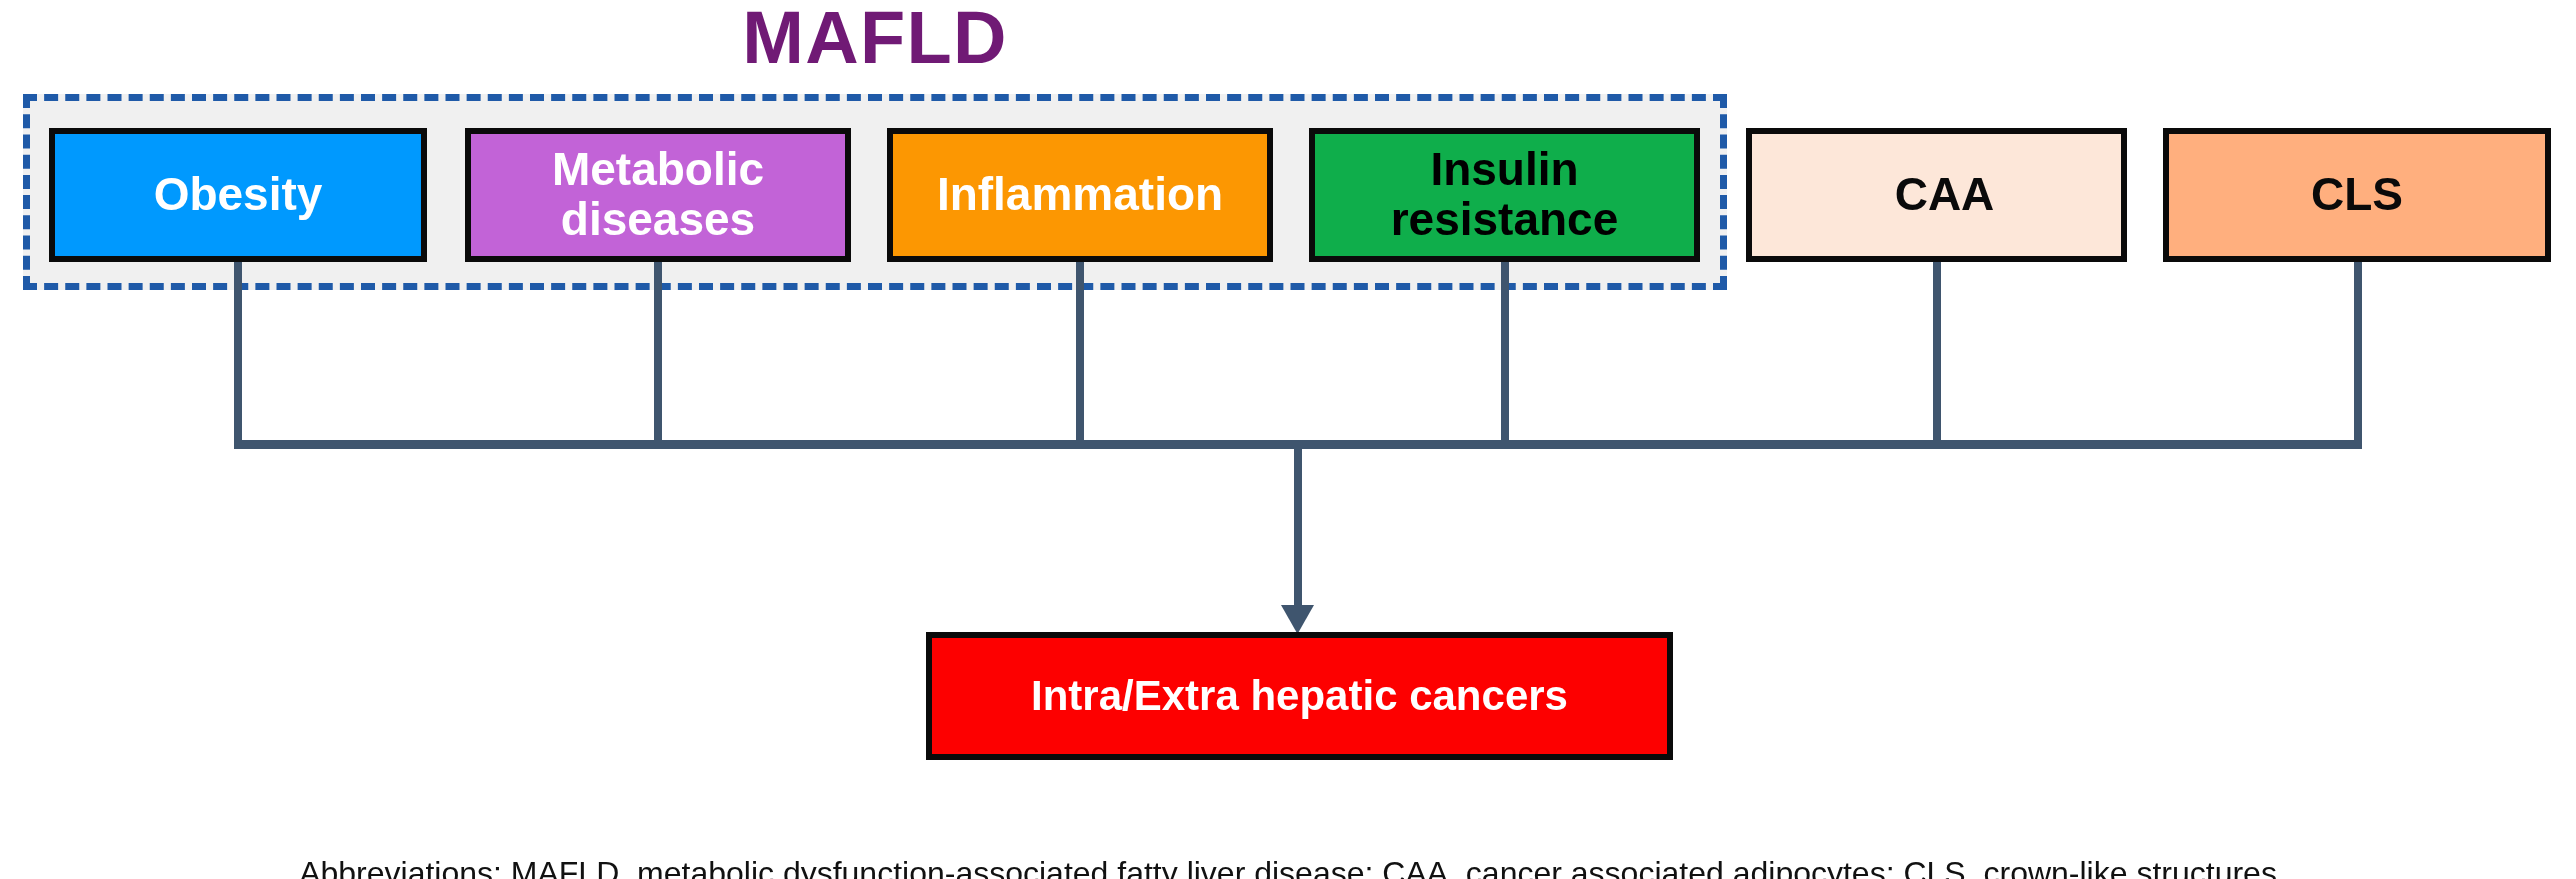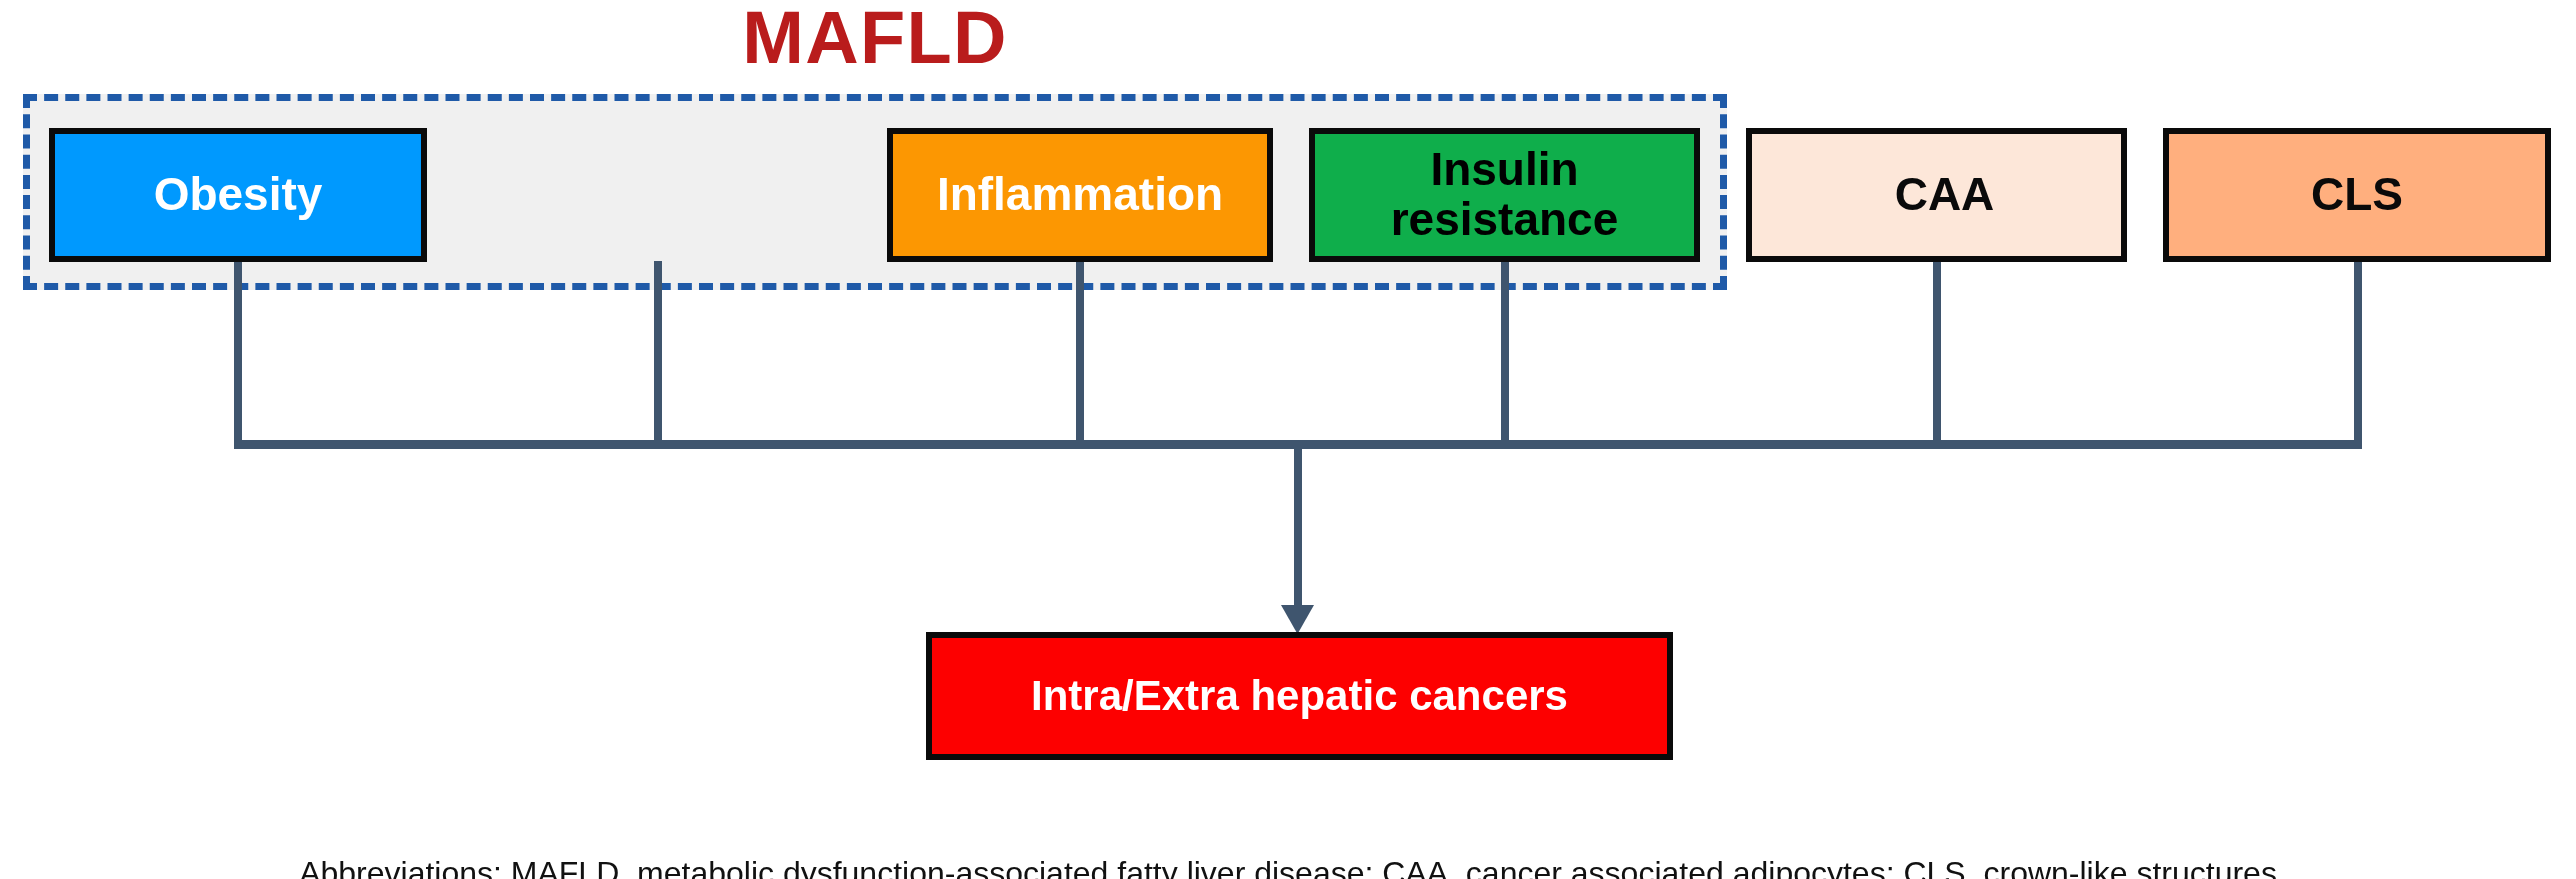--- a/index.html
+++ b/index.html
@@ -91,37 +91,38 @@
     text-align:center;
     font-size:32px;
     line-height:1.1;
   }
 </style>
 </head>
 <body>
 
 <div class="canvas">
 
-  <div class="title" style="color: #b91c1c;">MAFLD</div>
+  <div class="title" style="color: #701a75;">MAFLD</div>
 
   <div class="cluster" style="background-color: rgb(240, 240, 240); border-color: rgb(31, 90, 168);"></div>
 
   <div class="stub s1" style="background-color: rgb(63, 85, 110);"></div>
   <div class="stub s2" style="background-color: rgb(63, 85, 110);"></div>
   <div class="stub s3" style="background-color: rgb(63, 85, 110);"></div>
   <div class="stub s4" style="background-color: rgb(63, 85, 110);"></div>
   <div class="stub s5" style="background-color: rgb(63, 85, 110);"></div>
   <div class="stub s6" style="background-color: rgb(63, 85, 110);"></div>
 
   <div class="hline" style="background-color: rgb(63, 85, 110);"></div>
   <div class="drop" style="background-color: rgb(63, 85, 110);"></div>
   <div class="arrowhead" style="background-color: rgb(63, 85, 110);"></div>
 
   <div class="node n1" style="background-color: rgb(0, 153, 254); color: rgb(255, 255, 255); border-color: rgb(10, 10, 10);">Obesity</div>
 
+  <div class="node n2" style="background-color: rgb(194, 99, 215); color: rgb(255, 255, 255); border-color: rgb(10, 10, 10);">Metabolic diseases</div>
 
   <div class="node n3" style="background-color: rgb(252, 151, 2); color: rgb(255, 255, 255); border-color: rgb(10, 10, 10);">Inflammation</div>
 
   <div class="node n4" style="background-color: rgb(15, 174, 75); color: #000000; border-color: rgb(10, 10, 10);">Insulin resistance</div>
 
   <div class="node n5" style="background-color: rgb(253, 231, 217); color: rgb(10, 10, 10); border-color: rgb(10, 10, 10); padding-left: 16px;">CAA</div>
 
   <div class="node n6" style="background-color: rgb(255, 175, 126); color: rgb(10, 10, 10); border-color: rgb(10, 10, 10);">CLS</div>
 
   <div class="outcome" style="background-color: rgb(253, 0, 0); color: rgb(255, 255, 255); border-color: rgb(10, 10, 10);">Intra/Extra hepatic cancers</div>

